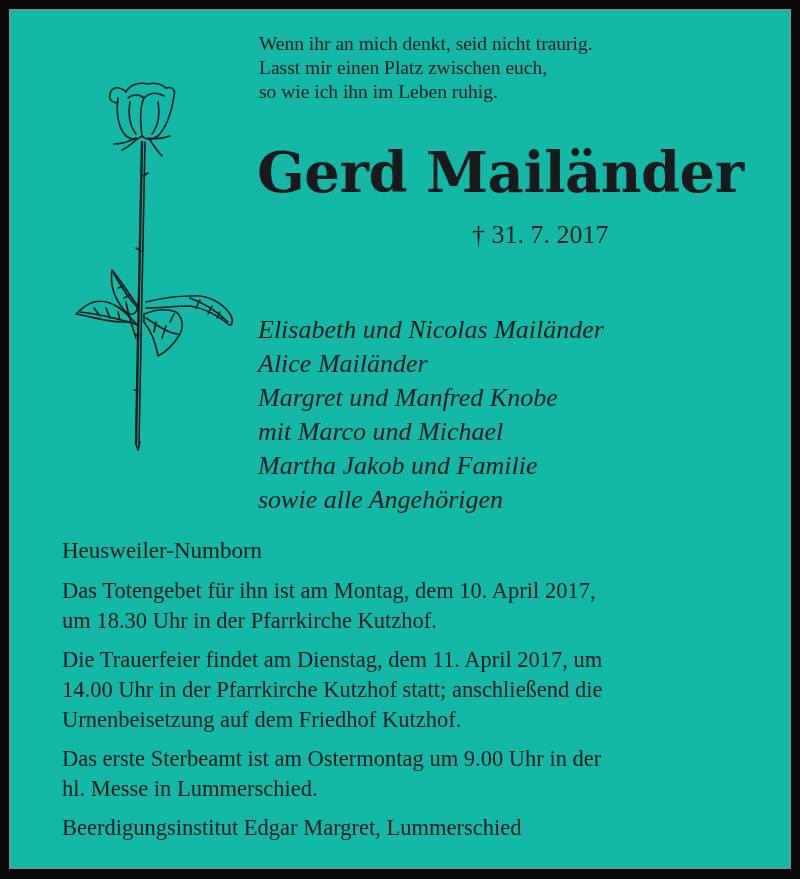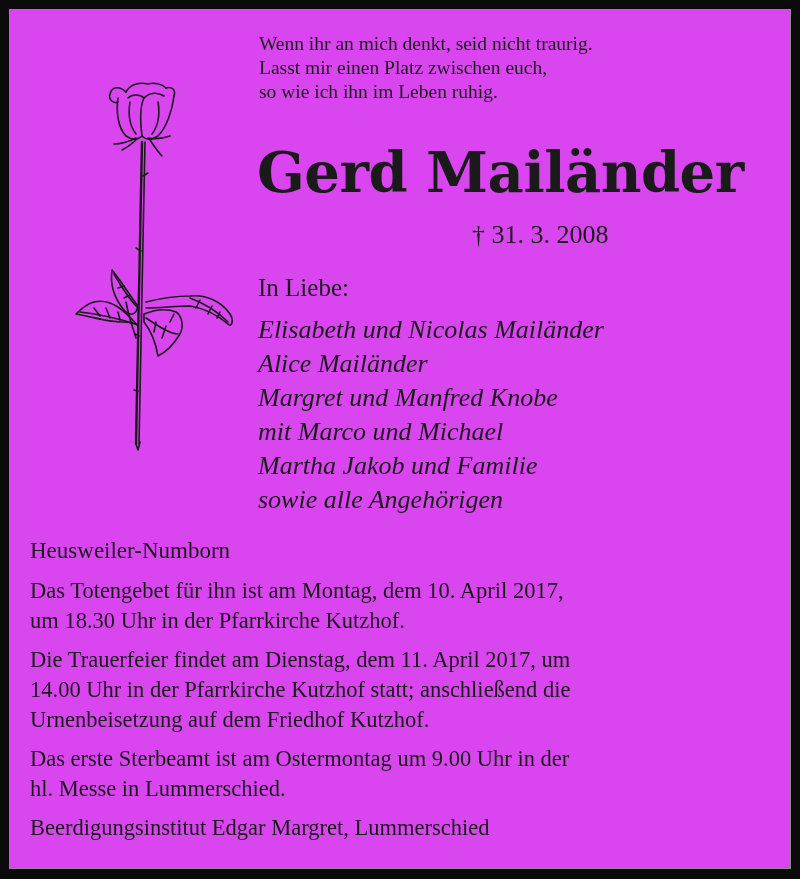--- a/index.html
+++ b/index.html
@@ -6,21 +6,21 @@
     body { width: 800px; height: 879px; overflow: hidden; }
     .frame {
       position: relative;
       width: 800px; height: 879px;
       box-sizing: border-box;
       background: #0a0a0a;
     }
     .paper {
       position: absolute;
       left: 9px; top: 9px; right: 9px; bottom: 10px;
-      background: #d946ef;
+      background: #14b8a6;
       border-left: 1px solid #8a8a8a;
       border-top: 1px solid #8a8a8a;
       border-right: 1px solid #8a8a8a;
       border-bottom: 1px solid #8a8a8a;
       box-sizing: border-box;
       color: #1a1a1a;
       font-family: "DejaVu Serif", "Liberation Serif", serif;
     }
     .abs { position: absolute; white-space: nowrap; }
 
@@ -37,21 +37,21 @@
     .dates { top: 209px; font-family: "Liberation Serif", serif; font-size: 26px; line-height: 32px; }
     .birth { left: 248px; }
     .death { left: 462px; }
 
     .inliebe { left: 248px; top: 262px; font-family: "Liberation Serif", serif; font-size: 25px; line-height: 32px; }
 
     .mourners { left: 248px; top: 303px; font-family: "Liberation Serif", serif; font-style: italic; font-size: 26px; line-height: 34px; }
     .mourners div { height: 34px; }
 
     
-    .lower { left: 20px; top: 526px; width: 720px; font-family: "Liberation Serif", serif; font-size: 22.5px; line-height: 30px; }
+    .lower { left: 52px; top: 526px; width: 720px; font-family: "Liberation Serif", serif; font-size: 22.5px; line-height: 30px; }
     .lower .place { margin-bottom: 10px; font-size: 23px; }
     .lower p { margin: 0 0 9px 0; white-space: normal; }
     .lower .ln { display: block; white-space: nowrap; }
   </style>
 </head>
 <body>
 
 <div class="frame">
   <div class="paper">
 
@@ -104,23 +104,22 @@
     </svg>
 
     <div class="abs poem">
       <div>Wenn ihr an mich denkt, seid nicht traurig.</div>
       <div>Lasst mir einen Platz zwischen euch,</div>
       <div>so wie ich ihn im Leben ruhig.</div>
     </div>
 
     <div class="abs name">Gerd Mailänder</div>
 
-    <div class="abs dates death">† 31. 3. 2008</div>
+    <div class="abs dates death">† 31. 7. 2017</div>
 
-    <div class="abs inliebe">In Liebe:</div>
 
     <div class="abs mourners">
       <div>Elisabeth und Nicolas Mailänder</div>
       <div>Alice Mailänder</div>
       <div>Margret und Manfred Knobe</div>
       <div>mit Marco und Michael</div>
       <div>Martha Jakob und Familie</div>
       <div>sowie alle Angehörigen</div>
     </div>
 

